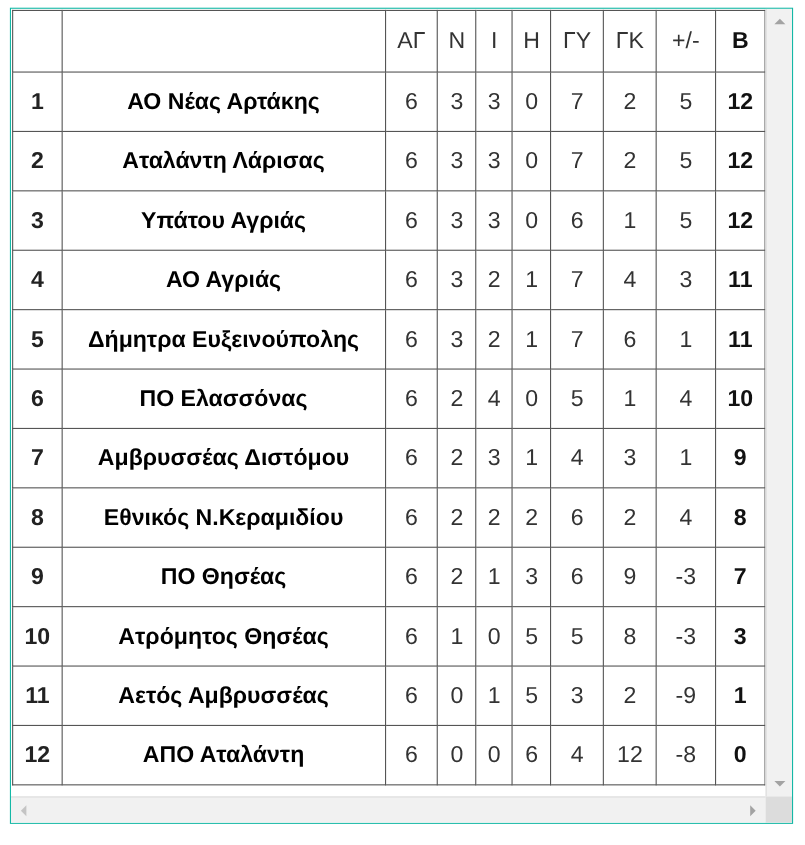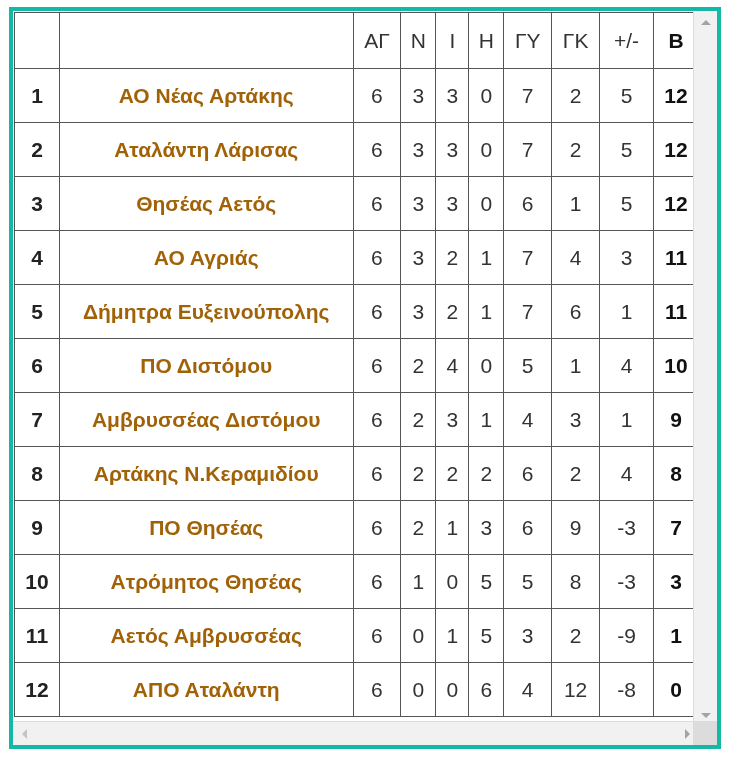--- a/index.html
+++ b/index.html
@@ -1,33 +1,33 @@
 <!DOCTYPE html>
 <html><head>
 <meta charset="utf-8">
 <style>
   html, body { margin: 0; padding: 0; background: #ffffff; }
   body { width: 732px; height: 768px; position: relative; overflow: hidden;
          font-family: "Liberation Sans", "DejaVu Sans", sans-serif; color: #222; }
 
   .frame {
     position: absolute; left: 9px; top: 7px; width: 712px; height: 742px;
-    border: 4px solid #14b8a6; box-sizing: border-box; background: #fff;
+    border: 1px solid #14b8a6; box-sizing: border-box; background: #fff;
     overflow: hidden;
   }
   .viewport { position: absolute; left: 0; top: 0; width: 686px; height: 716px; overflow: hidden; }
 
   table { border-collapse: collapse; position: absolute; left: 1px; top: 1px; table-layout: fixed; }
   td, th { border: 1px solid #555; padding: 0; text-align: center; vertical-align: middle;
            height: 54px; box-sizing: border-box; }
   th { font-weight: normal; font-size: 21px; color: #333; height: 56px; }
   th.pts { font-weight: bold; color: #111; }
   td { font-size: 21px; color: #333; }
   td.pos { font-weight: bold; color: #222; font-size: 21px; }
-  td.team { font-weight: bold; color: #a16207; font-size: 21px; }
+  td.team { font-weight: bold; color: #000000; font-size: 21px; }
   td.pts { font-weight: bold; color: #111; }
 
   .vscroll { position: absolute; right: 0; top: 0; width: 24px; height: 716px; background: #f1f1f1;
              border-left: 1px solid #dcdcdc; box-sizing: border-box; }
   .hscroll { position: absolute; left: 0; bottom: 0; width: 686px; height: 24px; background: #f1f1f1;
              border-top: 1px solid #dcdcdc; box-sizing: border-box; }
   .corner { position: absolute; right: 0; bottom: 0; width: 24px; height: 24px; background: #dcdcdc; }
   .arrow { position: absolute; width: 0; height: 0; }
   .arrow.up { left: 7px; top: 9px; border-left: 5px solid transparent; border-right: 5px solid transparent; border-bottom: 5px solid #a3a3a3; }
   .arrow.down { left: 7px; bottom: 9px; border-left: 5px solid transparent; border-right: 5px solid transparent; border-top: 5px solid #a3a3a3; }
@@ -86,21 +86,21 @@
             <td>3</td>
             <td>3</td>
             <td>0</td>
             <td>7</td>
             <td>2</td>
             <td>5</td>
             <td class="pts">12</td>
           </tr>
           <tr>
             <td class="pos">3</td>
-            <td class="team">Θησέας Αετός</td>
+            <td class="team">Υπάτου Αγριάς</td>
             <td>6</td>
             <td>3</td>
             <td>3</td>
             <td>0</td>
             <td>6</td>
             <td>1</td>
             <td>5</td>
             <td class="pts">12</td>
           </tr>
           <tr>
@@ -122,21 +122,21 @@
             <td>3</td>
             <td>2</td>
             <td>1</td>
             <td>7</td>
             <td>6</td>
             <td>1</td>
             <td class="pts">11</td>
           </tr>
           <tr>
             <td class="pos">6</td>
-            <td class="team">ΠΟ Διστόμου</td>
+            <td class="team">ΠΟ Ελασσόνας</td>
             <td>6</td>
             <td>2</td>
             <td>4</td>
             <td>0</td>
             <td>5</td>
             <td>1</td>
             <td>4</td>
             <td class="pts">10</td>
           </tr>
           <tr>
@@ -146,21 +146,21 @@
             <td>2</td>
             <td>3</td>
             <td>1</td>
             <td>4</td>
             <td>3</td>
             <td>1</td>
             <td class="pts">9</td>
           </tr>
           <tr>
             <td class="pos">8</td>
-            <td class="team">Αρτάκης Ν.Κεραμιδίου</td>
+            <td class="team">Εθνικός Ν.Κεραμιδίου</td>
             <td>6</td>
             <td>2</td>
             <td>2</td>
             <td>2</td>
             <td>6</td>
             <td>2</td>
             <td>4</td>
             <td class="pts">8</td>
           </tr>
           <tr>

